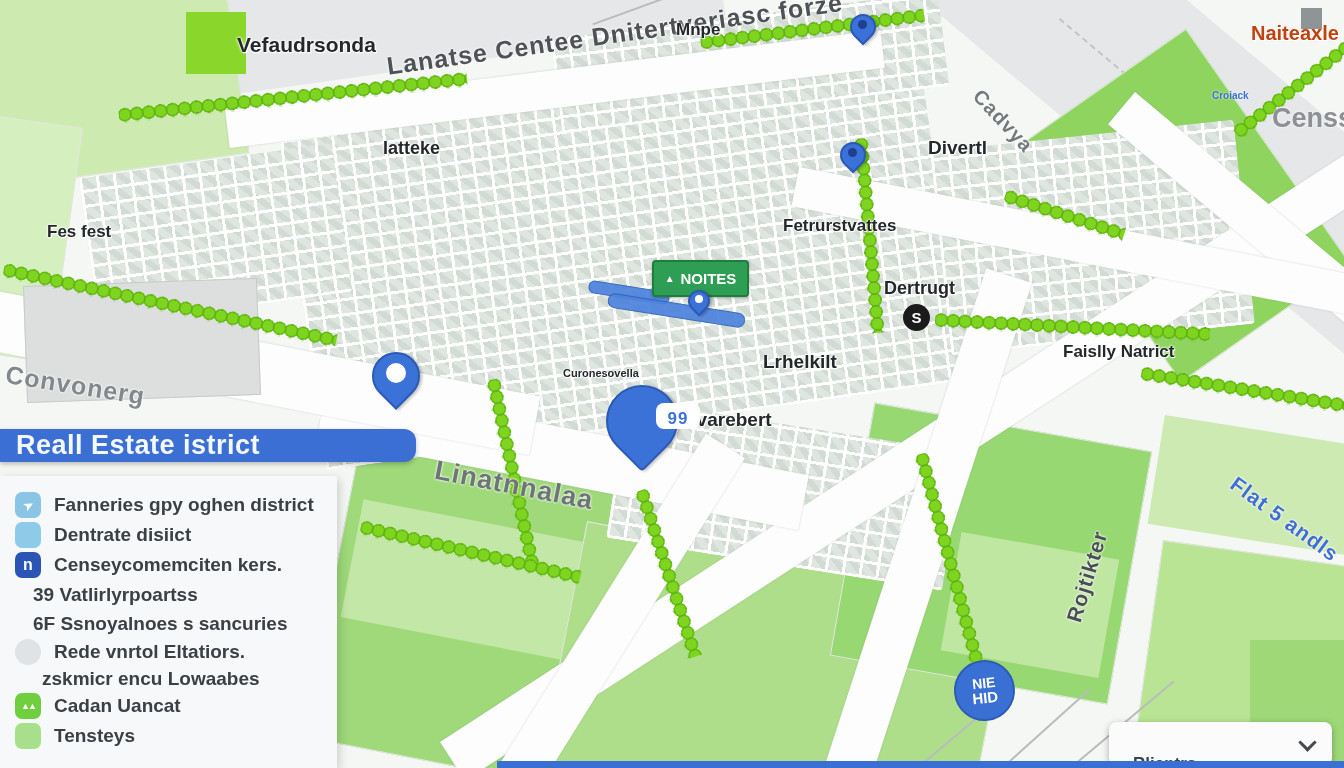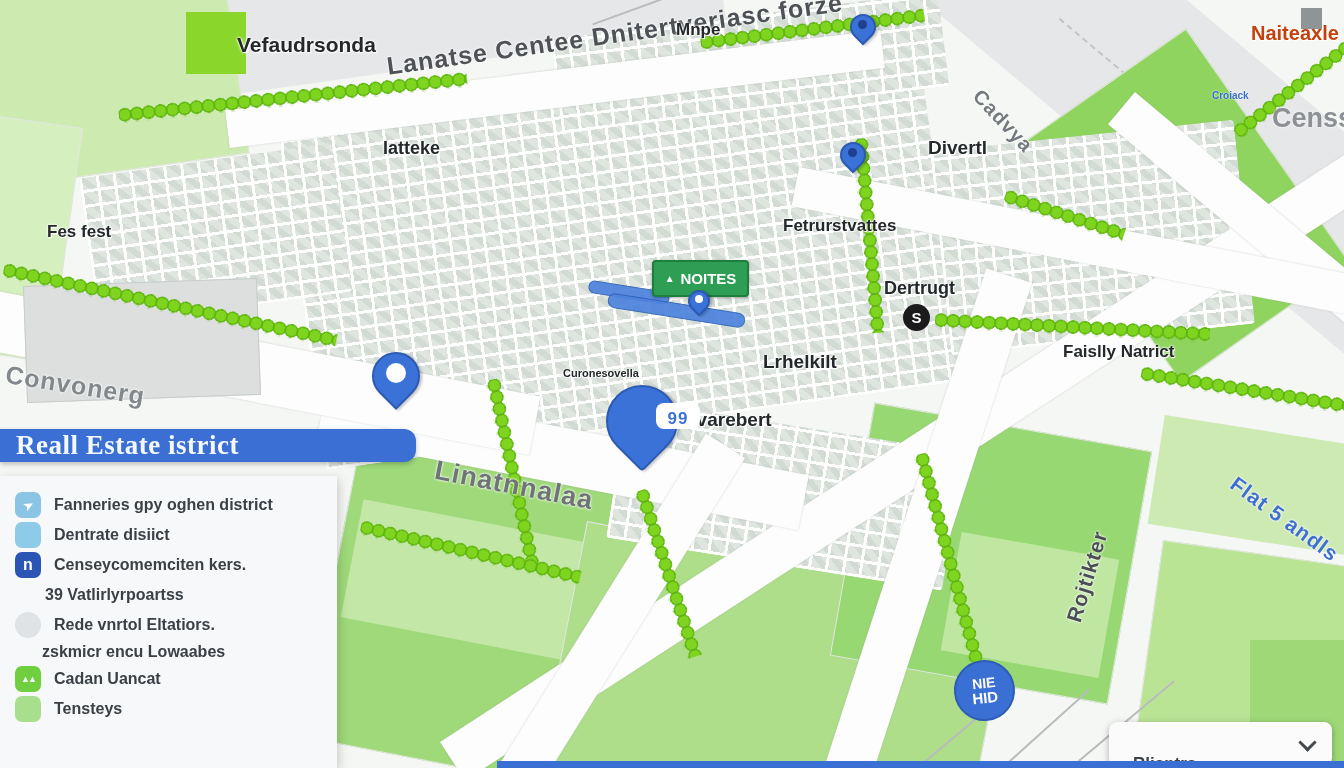--- a/index.html
+++ b/index.html
@@ -28,23 +28,23 @@
   .pin-body{width:100%;height:100%;background:#3b72d8;border:2px solid #2c59b4;border-radius:50% 50% 50% 0;transform:rotate(-45deg);box-sizing:border-box;box-shadow:1px 2px 3px rgba(0,0,0,.25);}
   .pin-dot{position:absolute;background:#fff;border-radius:50%;}
   .badge-green{background:#2f9e55;border:2px solid #1f7d3e;border-radius:4px;color:#fff;display:flex;align-items:center;justify-content:center;gap:6px;font-weight:700;box-shadow:0 1px 3px rgba(0,0,0,.3);}
   .circle{border-radius:50%;display:flex;align-items:center;justify-content:center;color:#fff;font-weight:700;}
   .pill{background:#4c83dd;border:1px solid #2f62b8;border-radius:8px;opacity:.92;}
   
   .lg-header{background:#3b6fd3;border-radius:0 12px 12px 0;box-shadow:0 2px 5px rgba(0,0,0,.25);display:flex;align-items:center;}
   .lg-title{color:#f4f8ff;font-size:27px;font-weight:700;padding-left:16px;letter-spacing:.5px;}
   .lg-panel{background:#f7f8fa;box-shadow:2px 3px 10px rgba(0,0,0,.18);}
   .lg-row{display:flex;align-items:center;gap:13px;height:30px;padding-left:15px;}
-  .lg-row.no-icon{padding-left:45px;}
+  .lg-row.no-icon{padding-left:33px;}
   .lg-ic{width:26px;height:26px;border-radius:7px;flex:0 0 auto;display:flex;align-items:center;justify-content:center;color:#fff;}
-  .lg-txt{font-size:16px;font-weight:600;color:#3b4045;white-space:nowrap;}
+  .lg-txt{font-size:19px;font-weight:600;color:#3b4045;white-space:nowrap;}
   
   .dd{background:#fbfbfc;border-radius:8px;box-shadow:0 2px 7px rgba(0,0,0,.3);display:flex;align-items:center;justify-content:space-between;padding:0 18px 0 24px;box-sizing:border-box;}
   .dd-val{font-size:17px;font-weight:700;color:#3e4347;margin-top:40px;}
   .chev{width:10px;height:10px;border-right:3px solid #44494d;border-bottom:3px solid #44494d;transform:rotate(45deg);margin-top:-4px;}
   
   .logo-name{color:#3a6fd3;font-size:27px;font-weight:800;letter-spacing:1px;text-shadow:0 0 3px #fff,0 0 3px #fff;}
   .logo-small{color:#3a6fd3;font-size:10px;font-weight:700;text-shadow:0 0 2px #fff;}
   .logo-suffix{color:#8d9094;font-size:27px;font-weight:700;text-shadow:0 0 3px #fff;}
 </style>
 </head>
@@ -164,41 +164,44 @@
   </div>
   <div class="abs" style="left:840px;top:142px;width:26px;height:26px;">
     <div class="pin-body"></div>
     <div class="pin-dot" style="left:8px;top:6px;width:9px;height:9px;background:#1f3f8f;"></div>
   </div>
   <div class="abs" style="left:688px;top:290px;width:22px;height:22px;">
     <div class="pin-body"></div>
     <div class="pin-dot" style="left:7px;top:5px;width:8px;height:8px;"></div>
   </div>
 
-  <div class="abs lg-header" style="left:0;top:429px;width:416px;height:33px;font-family:Liberation Serif, serif;">
+  <div class="abs lg-header" style="left:0;top:429px;width:416px;height:33px;">
     <span class="lg-title">Reall Estate istrict</span>
   </div>
   <div class="abs lg-panel" style="left:0;top:476px;width:337px;height:292px;padding-top:14px;box-sizing:border-box;">
     <div class="lg-row">
       <span class="lg-ic" style="background:#8ac5e6;">
           <span style="display:inline-block;transform:rotate(-28deg);font-size:13px;">➤</span>
         </span>
       <span class="lg-txt">Fanneries gpy oghen district</span>
     </div>
     <div class="lg-row">
       <span class="lg-ic" style="background:#8ecbe8;"></span>
       <span class="lg-txt">Dentrate disiict</span>
     </div>
     <div class="lg-row">
       <span class="lg-ic" style="background:#2b55b4;font-weight:800;font-size:16px;">n</span>
       <span class="lg-txt">Censeycomemciten kers.</span>
     </div>
     <div class="lg-row no-icon">
       <span class="lg-txt">39 Vatlirlyrpoartss</span>
     </div>
+    <div class="lg-row no-icon" style="height:27px;">
+      <span class="lg-txt">6F Ssnoyalnoes s sancuries</span>
+    </div>
     <div class="lg-row">
       <span class="lg-ic" style="background:#dfe3e6;border-radius:50%;"></span>
       <span class="lg-txt">Rede vnrtol Eltatiors.</span>
     </div>
     <div class="lg-row no-icon" style="height:24px;padding-left:42px;">
       <span class="lg-txt">zskmicr encu Lowaabes</span>
     </div>
     <div class="lg-row">
       <span class="lg-ic" style="background:#6fcf3f;font-size:9px;letter-spacing:-2px;">▲▲</span>
       <span class="lg-txt">Cadan Uancat</span>

